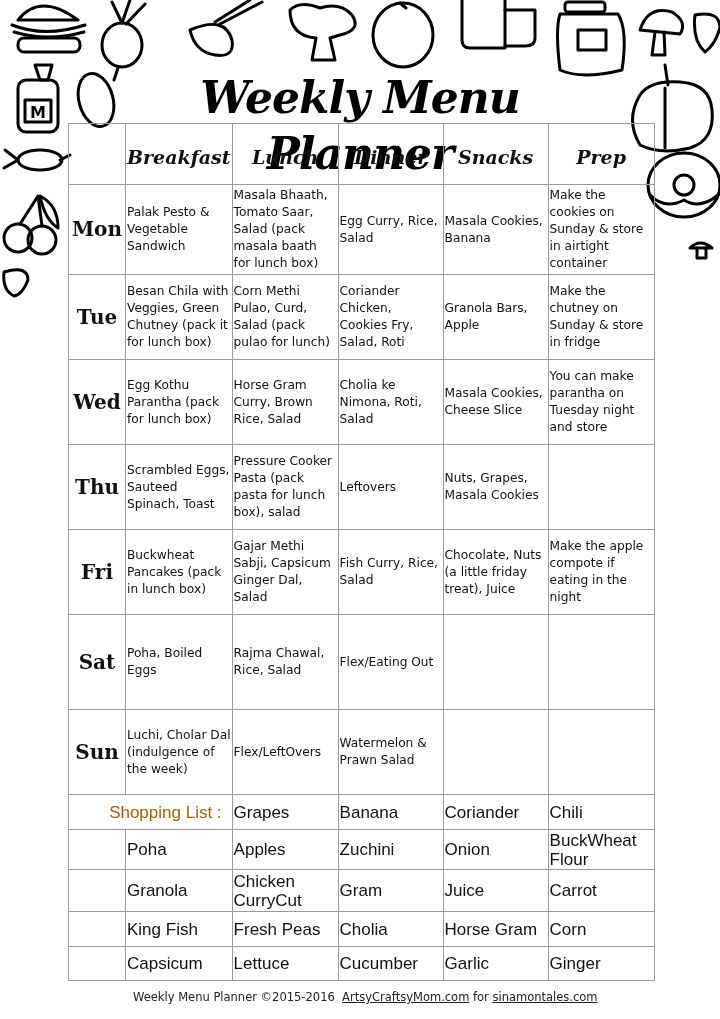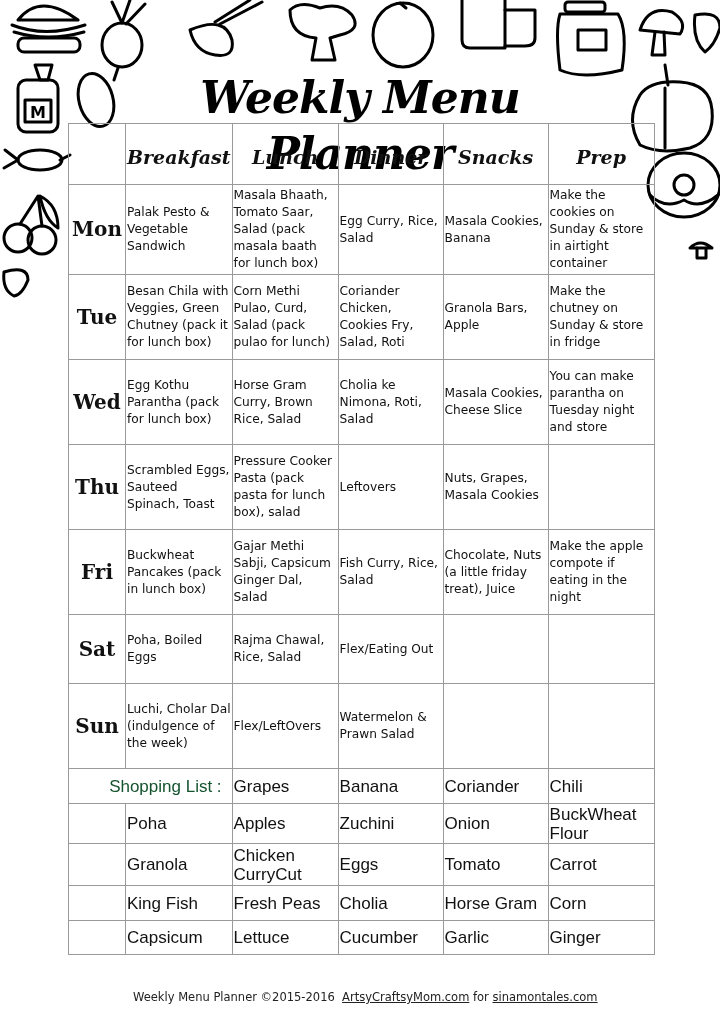--- a/index.html
+++ b/index.html
@@ -6,21 +6,21 @@
   body{width:720px;height:1019px;position:relative;overflow:hidden;font-family:"Liberation Sans",sans-serif;color:#111;}
   .doodles{position:absolute;left:0;top:0;width:720px;height:1019px;pointer-events:none;}
   .title{position:absolute;left:150px;top:70px;width:420px;text-align:center;font-family:"DejaVu Serif",serif;font-style:italic;font-weight:bold;font-size:44px;letter-spacing:-1px;color:#000;line-height:56px;}
   table.menu{position:absolute;left:68px;top:123px;border-collapse:collapse;table-layout:fixed;}
   table.menu td{border:1px solid #9a9a9a;vertical-align:middle;padding:0 1px;}
   .hdr td{height:54px;margin-left:48px;}
   .hdr .colh{font-family:"DejaVu Serif",serif;font-style:italic;font-weight:bold;font-size:19px;text-align:center;padding-top:6px;}
   .day td{font-family:"DejaVu Sans",sans-serif;font-size:12.2px;line-height:17px;color:#111;margin-top:19px;}
   .day td.dname{font-family:"DejaVu Serif",serif;font-weight:bold;font-size:20px;text-align:center;}
   .shop td{font-family:"Liberation Sans",sans-serif;font-size:17px;line-height:19px;border-color:#c4c4c4;}
-  .shop td.label{color:#14532d;text-align:right;padding-right:10px;}
+  .shop td.label{color:#a16207;text-align:right;padding-right:10px;}
   .footer{position:absolute;left:133px;top:990px;font-family:"DejaVu Sans",sans-serif;font-size:11.5px;color:#222;white-space:nowrap;}
   .footer a{color:#222;text-decoration:underline;}
 </style>
 </head>
 <body>
 
 <svg class="doodles" viewBox="0 0 720 1019" fill="none" stroke="#000" stroke-width="3" stroke-linecap="round" stroke-linejoin="round">
   <g>
     <path d="M18 20 Q40 -8 78 20 Z"></path>
       <path d="M12 25 Q45 38 85 25"></path>
@@ -150,21 +150,21 @@
     <td></td>
   </tr>
   <tr class="day" style="height:85px">
     <td class="dname">Fri</td>
     <td>Buckwheat Pancakes (pack in lunch box)</td>
     <td>Gajar Methi Sabji, Capsicum Ginger Dal, Salad</td>
     <td>Fish Curry, Rice, Salad</td>
     <td>Chocolate, Nuts (a little friday treat), Juice</td>
     <td>Make the apple compote if eating in the night</td>
   </tr>
-  <tr class="day" style="height:69px">
+  <tr class="day" style="height:95px">
     <td class="dname">Sat</td>
     <td>Poha, Boiled Eggs</td>
     <td>Rajma Chawal, Rice, Salad</td>
     <td>Flex/Eating Out</td>
     <td></td>
     <td></td>
   </tr>
   <tr class="day" style="height:85px">
     <td class="dname">Sun</td>
     <td>Luchi, Cholar Dal (indulgence of the week)</td>
@@ -185,22 +185,22 @@
     <td>Poha</td>
     <td>Apples</td>
     <td>Zuchini</td>
     <td>Onion</td>
     <td>BuckWheat Flour</td>
   </tr>
   <tr class="shop" style="height:42px">
     <td></td>
     <td>Granola</td>
     <td>Chicken CurryCut</td>
-    <td>Eggs</td>
-    <td>Tomato</td>
+    <td>Gram</td>
+    <td>Juice</td>
     <td>Carrot</td>
   </tr>
   <tr class="shop" style="height:35px">
     <td></td>
     <td>King Fish</td>
     <td>Fresh Peas</td>
     <td>Cholia</td>
     <td>Horse Gram</td>
     <td>Corn</td>
   </tr>

